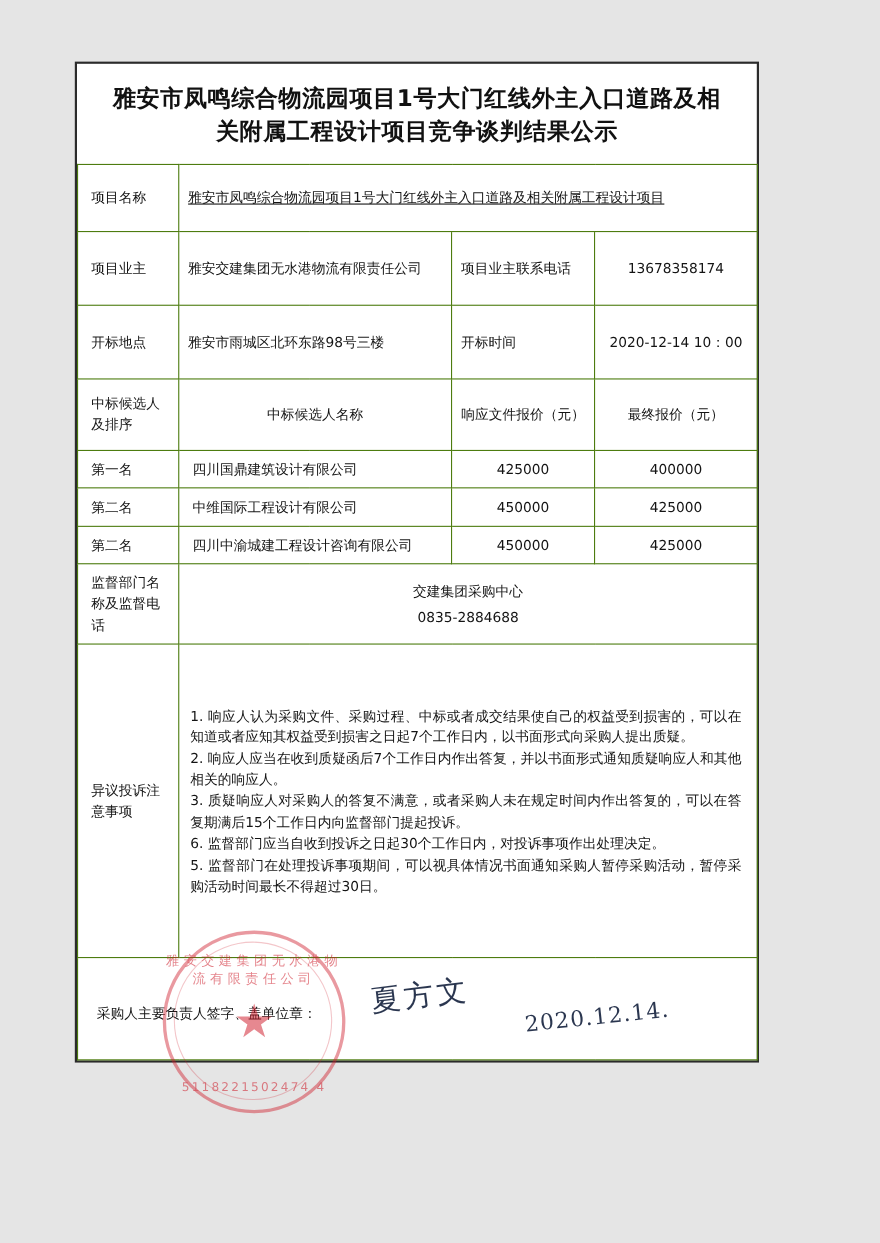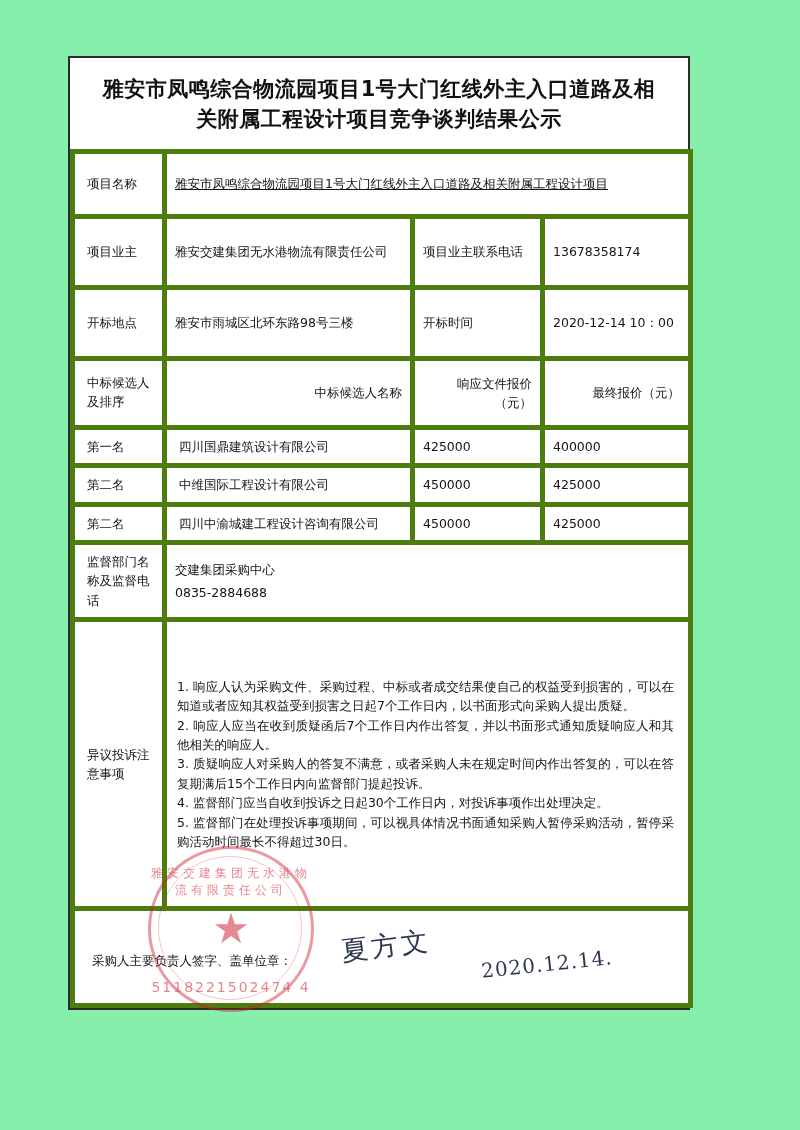--- a/index.html
+++ b/index.html
@@ -12,21 +12,21 @@
     height: 1130px;
     position: relative;
     font-family: "DejaVu Sans", "Liberation Sans", sans-serif;
     color: #1a1a1a;
     overflow: hidden;
   }
   .page {
     position: absolute;
     left: 0; top: 0;
     width: 800px; height: 1130px;
-    background: #86efac;
+    background: #e5e5e5;
   }
   .doc {
     position: absolute;
     left: 68px;
     top: 56px;
     width: 622px;
     border: 2px solid #2b2b2b;
     background: #ffffff;
     box-sizing: border-box;
   }
@@ -38,36 +38,36 @@
     padding: 16px 26px 14px 26px;
     letter-spacing: 0.5px;
     color: #111;
   }
   table.main {
     width: 100%;
     border-collapse: collapse;
     table-layout: fixed;
   }
   table.main td {
-    border: 5px solid #4d7c0f;
+    border: 1px solid #4d7c0f;
     font-size: 12.5px;
     padding: 7px 8px;
     vertical-align: middle;
     line-height: 1.55;
     color: #141414;
     margin-top: 35px;
   }
   .lbl {
     width: 140px;
     padding-left: 12px !important;
   }
-  .ctr { }
+  .ctr { text-align: center; }
   .tall { height: 46px; text-decoration: underline; }
   .bigrow { height: 52px; }
-  .cand-head td { text-align: right; height: 50px; }
+  .cand-head td { text-align: center; height: 50px; }
   .cand-head td.lbl { text-align: left; line-height: 1.5; }
   .rowname { padding-left: 12px !important; }
   .notes-cell {
     font-size: 11.5px;
     line-height: 1.85;
     padding: 12px 14px 12px 10px !important;
     text-align: justify;
   }
   .notes-cell p { margin: 0; }
   .sign-row td {
@@ -130,21 +130,21 @@
   .seal .seal-top,
   .seal .seal-bot {
     position: absolute;
     left: 0; right: 0;
     text-align: center;
     color: rgba(206, 28, 42, 0.75);
     font-size: 12px;
     letter-spacing: 4px;
   }
   .seal .seal-top { top: 16px; }
-  .seal .seal-bot { bottom: 14px; font-size: 14px; letter-spacing: 2px; }
+  .seal .seal-bot { bottom: 14px; font-size: 11px; letter-spacing: 2px; }
   .seal-ring2 {
     position: absolute;
     left: 7px; top: 7px;
     width: 142px; height: 142px;
     border-radius: 50%;
     border: 1px solid rgba(206, 28, 42, 0.35);
   }
 </style>
 </head>
 <body>
@@ -221,21 +221,21 @@
           <div class="ctr" style="padding:2px 0 6px 0;">0835-2884688</div>
         </td>
       </tr>
 
       <tr>
         <td class="lbl" style="height:270px">异议投诉注意事项</td>
         <td colspan="4" class="notes-cell">
           <p>1. 响应人认为采购文件、采购过程、中标或者成交结果使自己的权益受到损害的，可以在知道或者应知其权益受到损害之日起7个工作日内，以书面形式向采购人提出质疑。</p>
           <p>2. 响应人应当在收到质疑函后7个工作日内作出答复，并以书面形式通知质疑响应人和其他相关的响应人。</p>
           <p>3. 质疑响应人对采购人的答复不满意，或者采购人未在规定时间内作出答复的，可以在答复期满后15个工作日内向监督部门提起投诉。</p>
-          <p>4. 监督部门应当自收到投诉之日起30个工作日内，对投诉事项作出处理决定。</p>
+          <p>6. 监督部门应当自收到投诉之日起30个工作日内，对投诉事项作出处理决定。</p>
           <p>5. 监督部门在处理投诉事项期间，可以视具体情况书面通知采购人暂停采购活动，暂停采购活动时间最长不得超过30日。</p>
         </td>
       </tr>
 
       <tr class="sign-row">
         <td colspan="5" style="padding:0 14px;">
           <span class="sig-wrap">
             <span class="sig-label">采购人主要负责人签字、盖单位章：</span>
             <span class="sig-hand">夏方文</span>
             <span class="sig-date">2020.12.14.</span>

